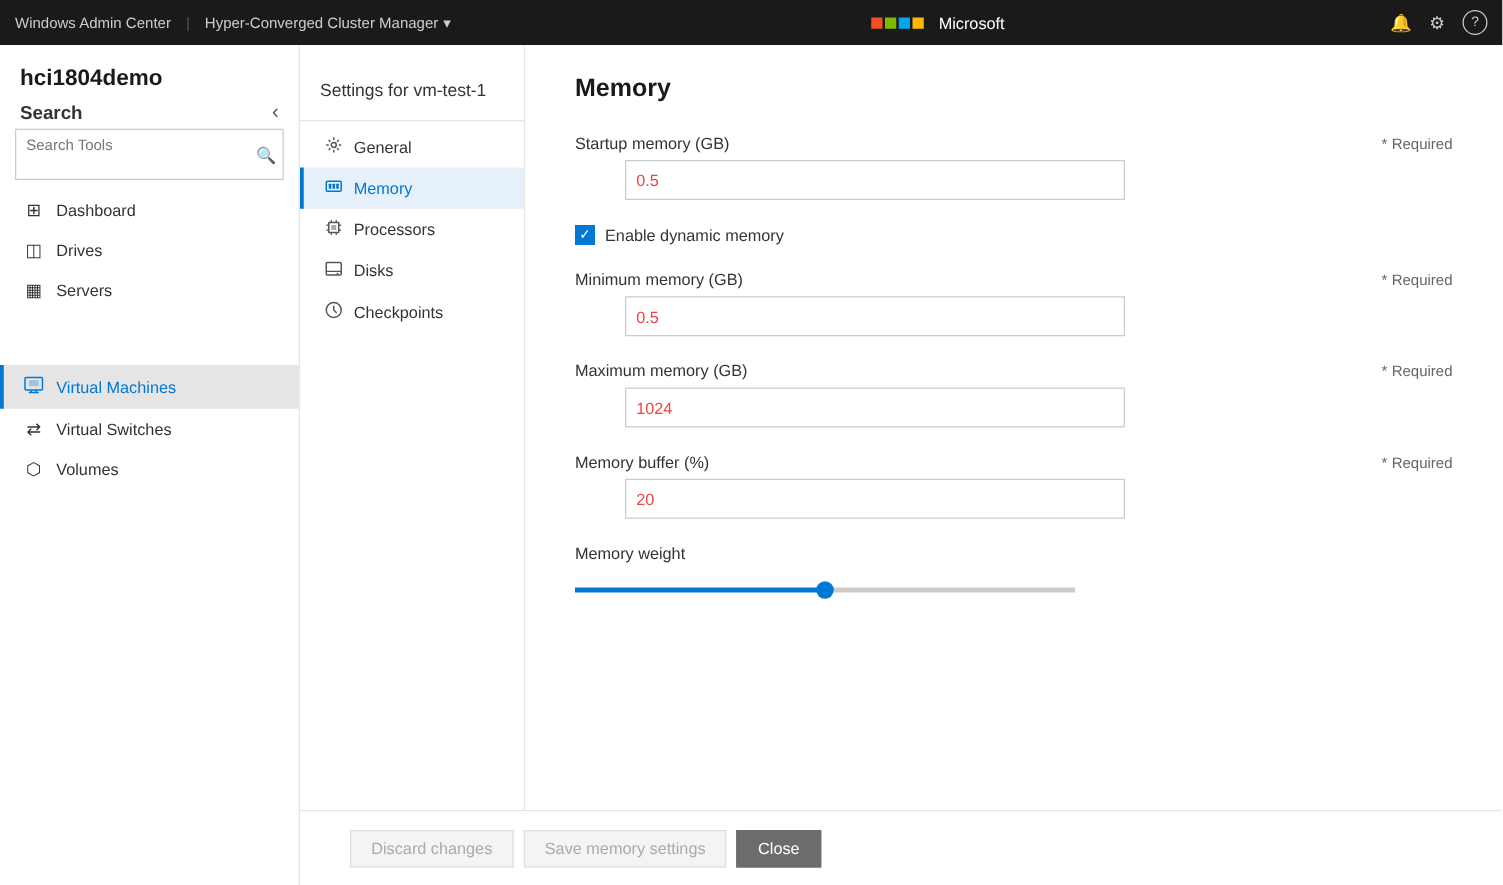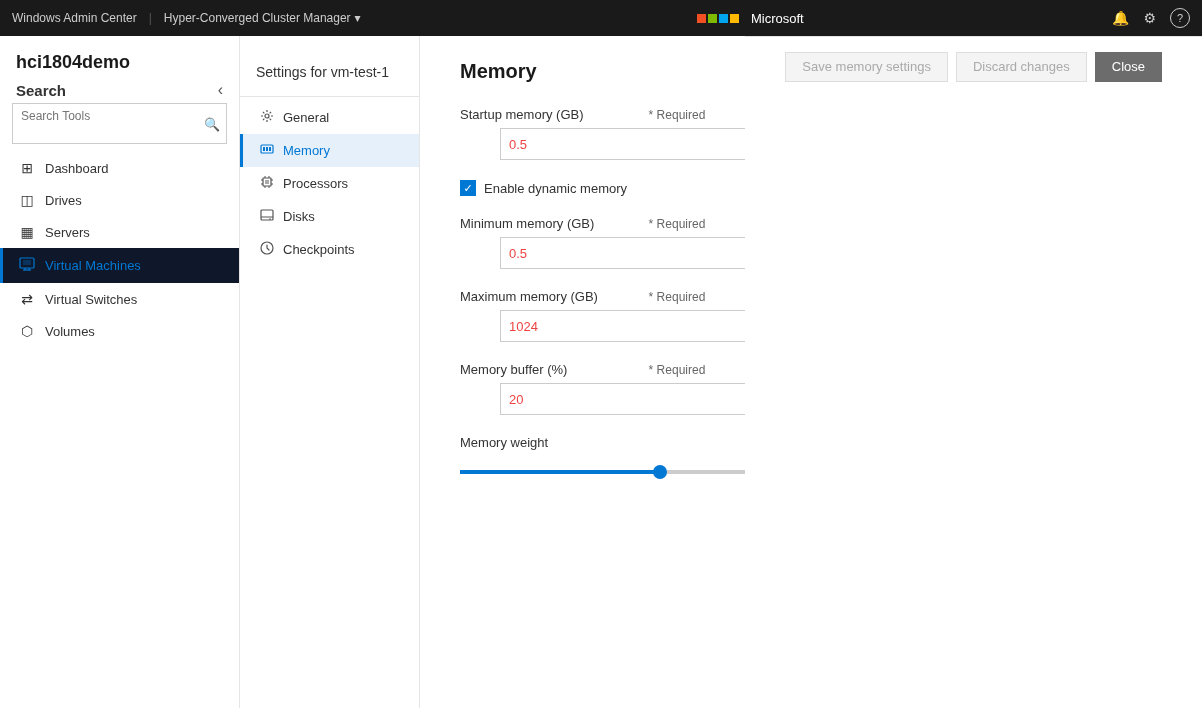--- a/index.html
+++ b/index.html
@@ -72,23 +72,24 @@
       display: flex;
       align-items: center;
       gap: 10px;
       padding: 8px 16px;
       cursor: pointer;
       color: #333;
       font-size: 13px;
       border-left: 3px solid transparent;
     }
     .nav-item.active {
-      background: #0f172a;
+      background: #e5e5e5;
       border-left: 3px solid #0078d4;
       color: #0078d4;
+      margin-top: 44px;
     }
     .nav-icon { font-size: 14px; width: 16px; text-align: center; }
     .content-inner {
       flex: 1;
       display: flex;
       overflow: hidden;
     }
 
     
     .settings-nav {
@@ -237,21 +238,21 @@
     .btn-close {
       background: #6c6c6c;
       color: #fff;
       border-color: #6c6c6c;
     }
 
     
     .content-footer-wrap {
       flex: 1;
       display: flex;
-      flex-direction: row;
+      flex-direction: column;
       overflow: hidden;
     }
   </style>
 </head>
 <body>
 
 <div class="topbar">
   <div class="topbar-left">
     <span class="topbar-app">Windows Admin Center</span>
     <span class="topbar-sep">|</span>
@@ -432,18 +433,18 @@
         </div>
 
         <div class="slider-section">
           <div class="slider-label">Memory weight</div>
           <input type="range" min="0" max="100" value="50" style="">
         </div>
       </div>
     </div>
 
     <div class="footer-bar">
+      <button class="btn btn-secondary">Discard changes</button>
       <button class="btn btn-primary">Save memory settings</button>
-      <button class="btn btn-secondary">Discard changes</button>
       <button class="btn btn-close">Close</button>
     </div>
   </div>
 </div>
 
 </body></html>

